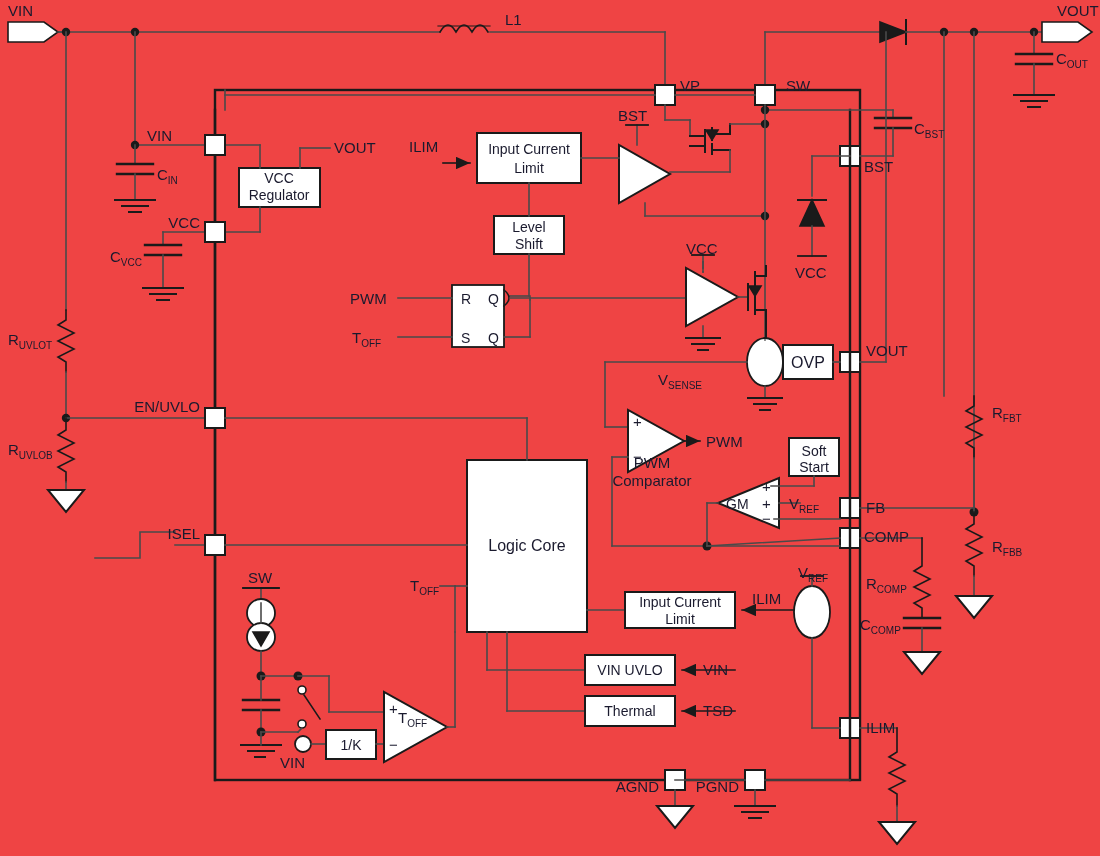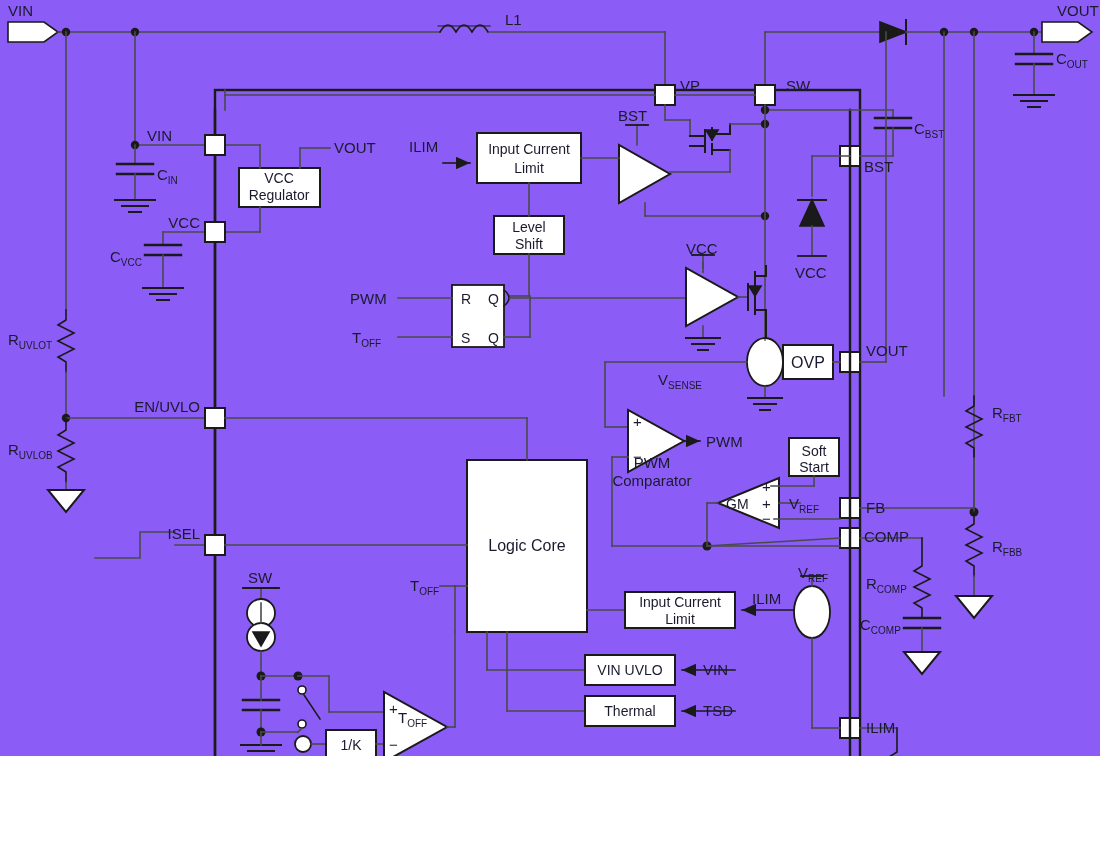--- a/index.html
+++ b/index.html
@@ -1,18 +1,18 @@
 <!DOCTYPE html>
 <html><head>
 <meta charset="utf-8">
 <title>Boost Converter Block Diagram</title>
 <style>
   html,body{margin:0;padding:0;background:#ffffff;}
   body{font-family:"Liberation Sans",sans-serif;}
-  #root{position:relative;width:1100px;height:756px;background:#8b5cf6;overflow:hidden;}
+  #root{position:relative;width:1100px;height:856px;background:#ef4444;overflow:hidden;}
   svg{display:block;}
   .lbl{font-family:"Liberation Sans",sans-serif;font-size:15px;fill:#1a1a2e;}
   .lbl-s{font-family:"Liberation Sans",sans-serif;font-size:10px;fill:#1a1a2e;}
   .blk{font-family:"Liberation Sans",sans-serif;font-size:14px;fill:#1a1a2e;}
   text{dominant-baseline:alphabetic;}
 </style>
 </head>
 <body>
 
 <div id="root">

